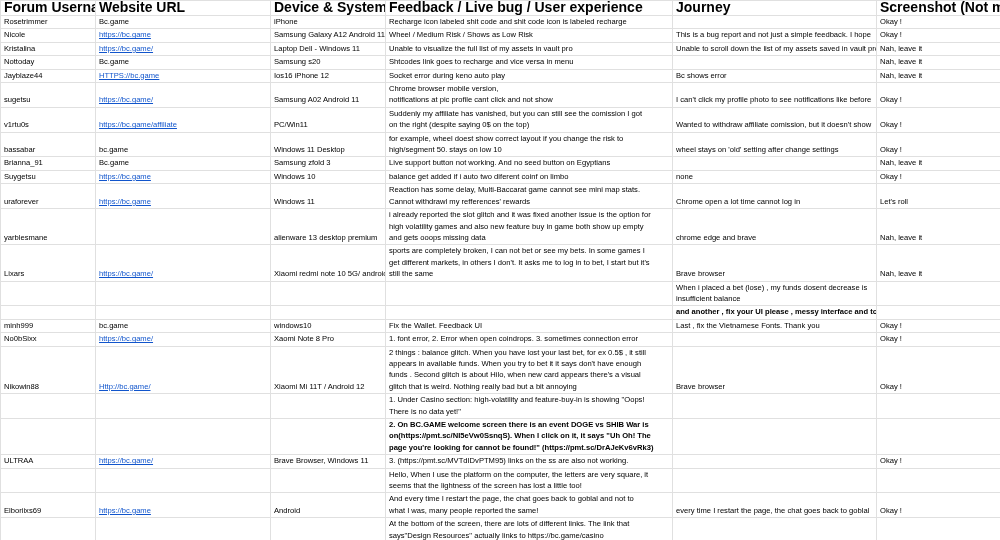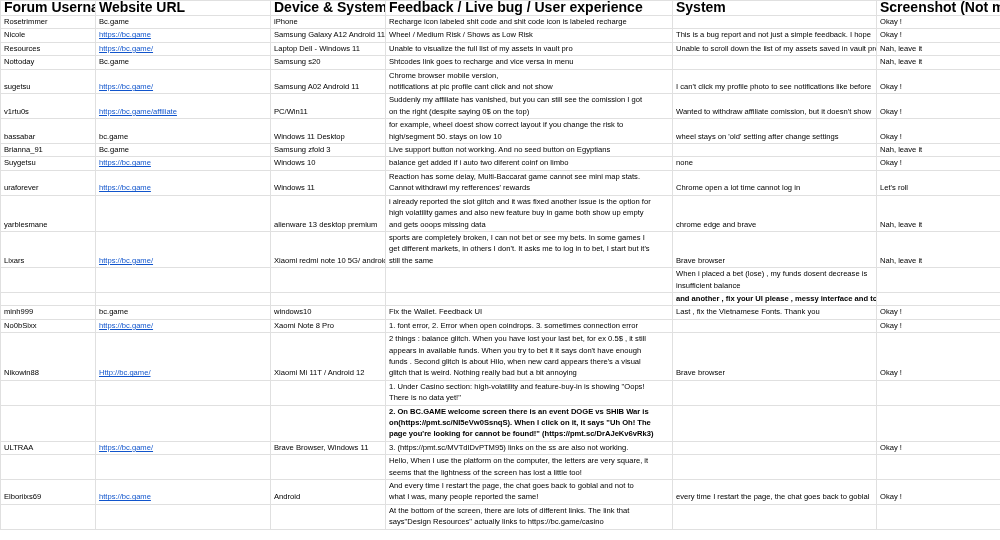--- a/index.html
+++ b/index.html
@@ -57,21 +57,21 @@
     <col class="c-feed">
     <col class="c-journey">
     <col class="c-shot">
   </colgroup>
   <thead>
     <tr>
       <th>Forum Username</th>
       <th>Website URL</th>
       <th>Device &amp; System</th>
       <th>Feedback / Live bug / User experience</th>
-      <th>System</th>
+      <th>Journey</th>
       <th>Screenshot (Not manda</th>
     </tr>
   </thead>
   <tbody id="sheet-body">
       <tr style="height: 12px;">
     <td>Rosetrimmer</td>
     <td>Bc.game</td>
     <td>iPhone</td>
     <td>Recharge icon labeled shit code and shit code icon is labeled recharge</td>
     <td></td>
@@ -79,33 +79,41 @@
   </tr>
       <tr style="height: 12px; padding-left: 27px;">
     <td>Nicole</td>
     <td class="link">https://bc.game</td>
     <td>Samsung Galaxy A12 Android 11</td>
     <td>Wheel / Medium Risk / Shows as Low Risk</td>
     <td>This is a bug report and not just a simple feedback. I hope</td>
     <td>Okay !</td>
   </tr>
       <tr style="height: 12px;">
-    <td>Resources</td>
+    <td>Kristalina</td>
     <td class="link">https://bc.game/</td>
     <td>Laptop Dell - Windows 11</td>
     <td>Unable to visualize the full list of my assets in vault pro</td>
     <td>Unable to scroll down the list of my assets saved in vault pro</td>
     <td>Nah, leave it</td>
   </tr>
       <tr style="height: 12px;">
     <td>Nottoday</td>
     <td>Bc.game</td>
     <td>Samsung s20</td>
     <td>Shtcodes link goes to recharge and vice versa in menu</td>
     <td></td>
+    <td>Nah, leave it</td>
+  </tr>
+      <tr style="height: 12px;">
+    <td>Jayblaze44</td>
+    <td class="link">HTTPS://bc.game</td>
+    <td>Ios16 iPhone 12</td>
+    <td>Socket error during keno auto play</td>
+    <td>Bc shows error</td>
     <td>Nah, leave it</td>
   </tr>
       <tr style="height: 23px;">
     <td>sugetsu</td>
     <td class="link">https://bc.game/</td>
     <td>Samsung A02 Android 11</td>
     <td>Chrome browser mobile version,
 notifications at pic profile cant click and not show</td>
     <td>I can't click my profile photo to see notifications like before</td>
     <td>Okay !</td>

